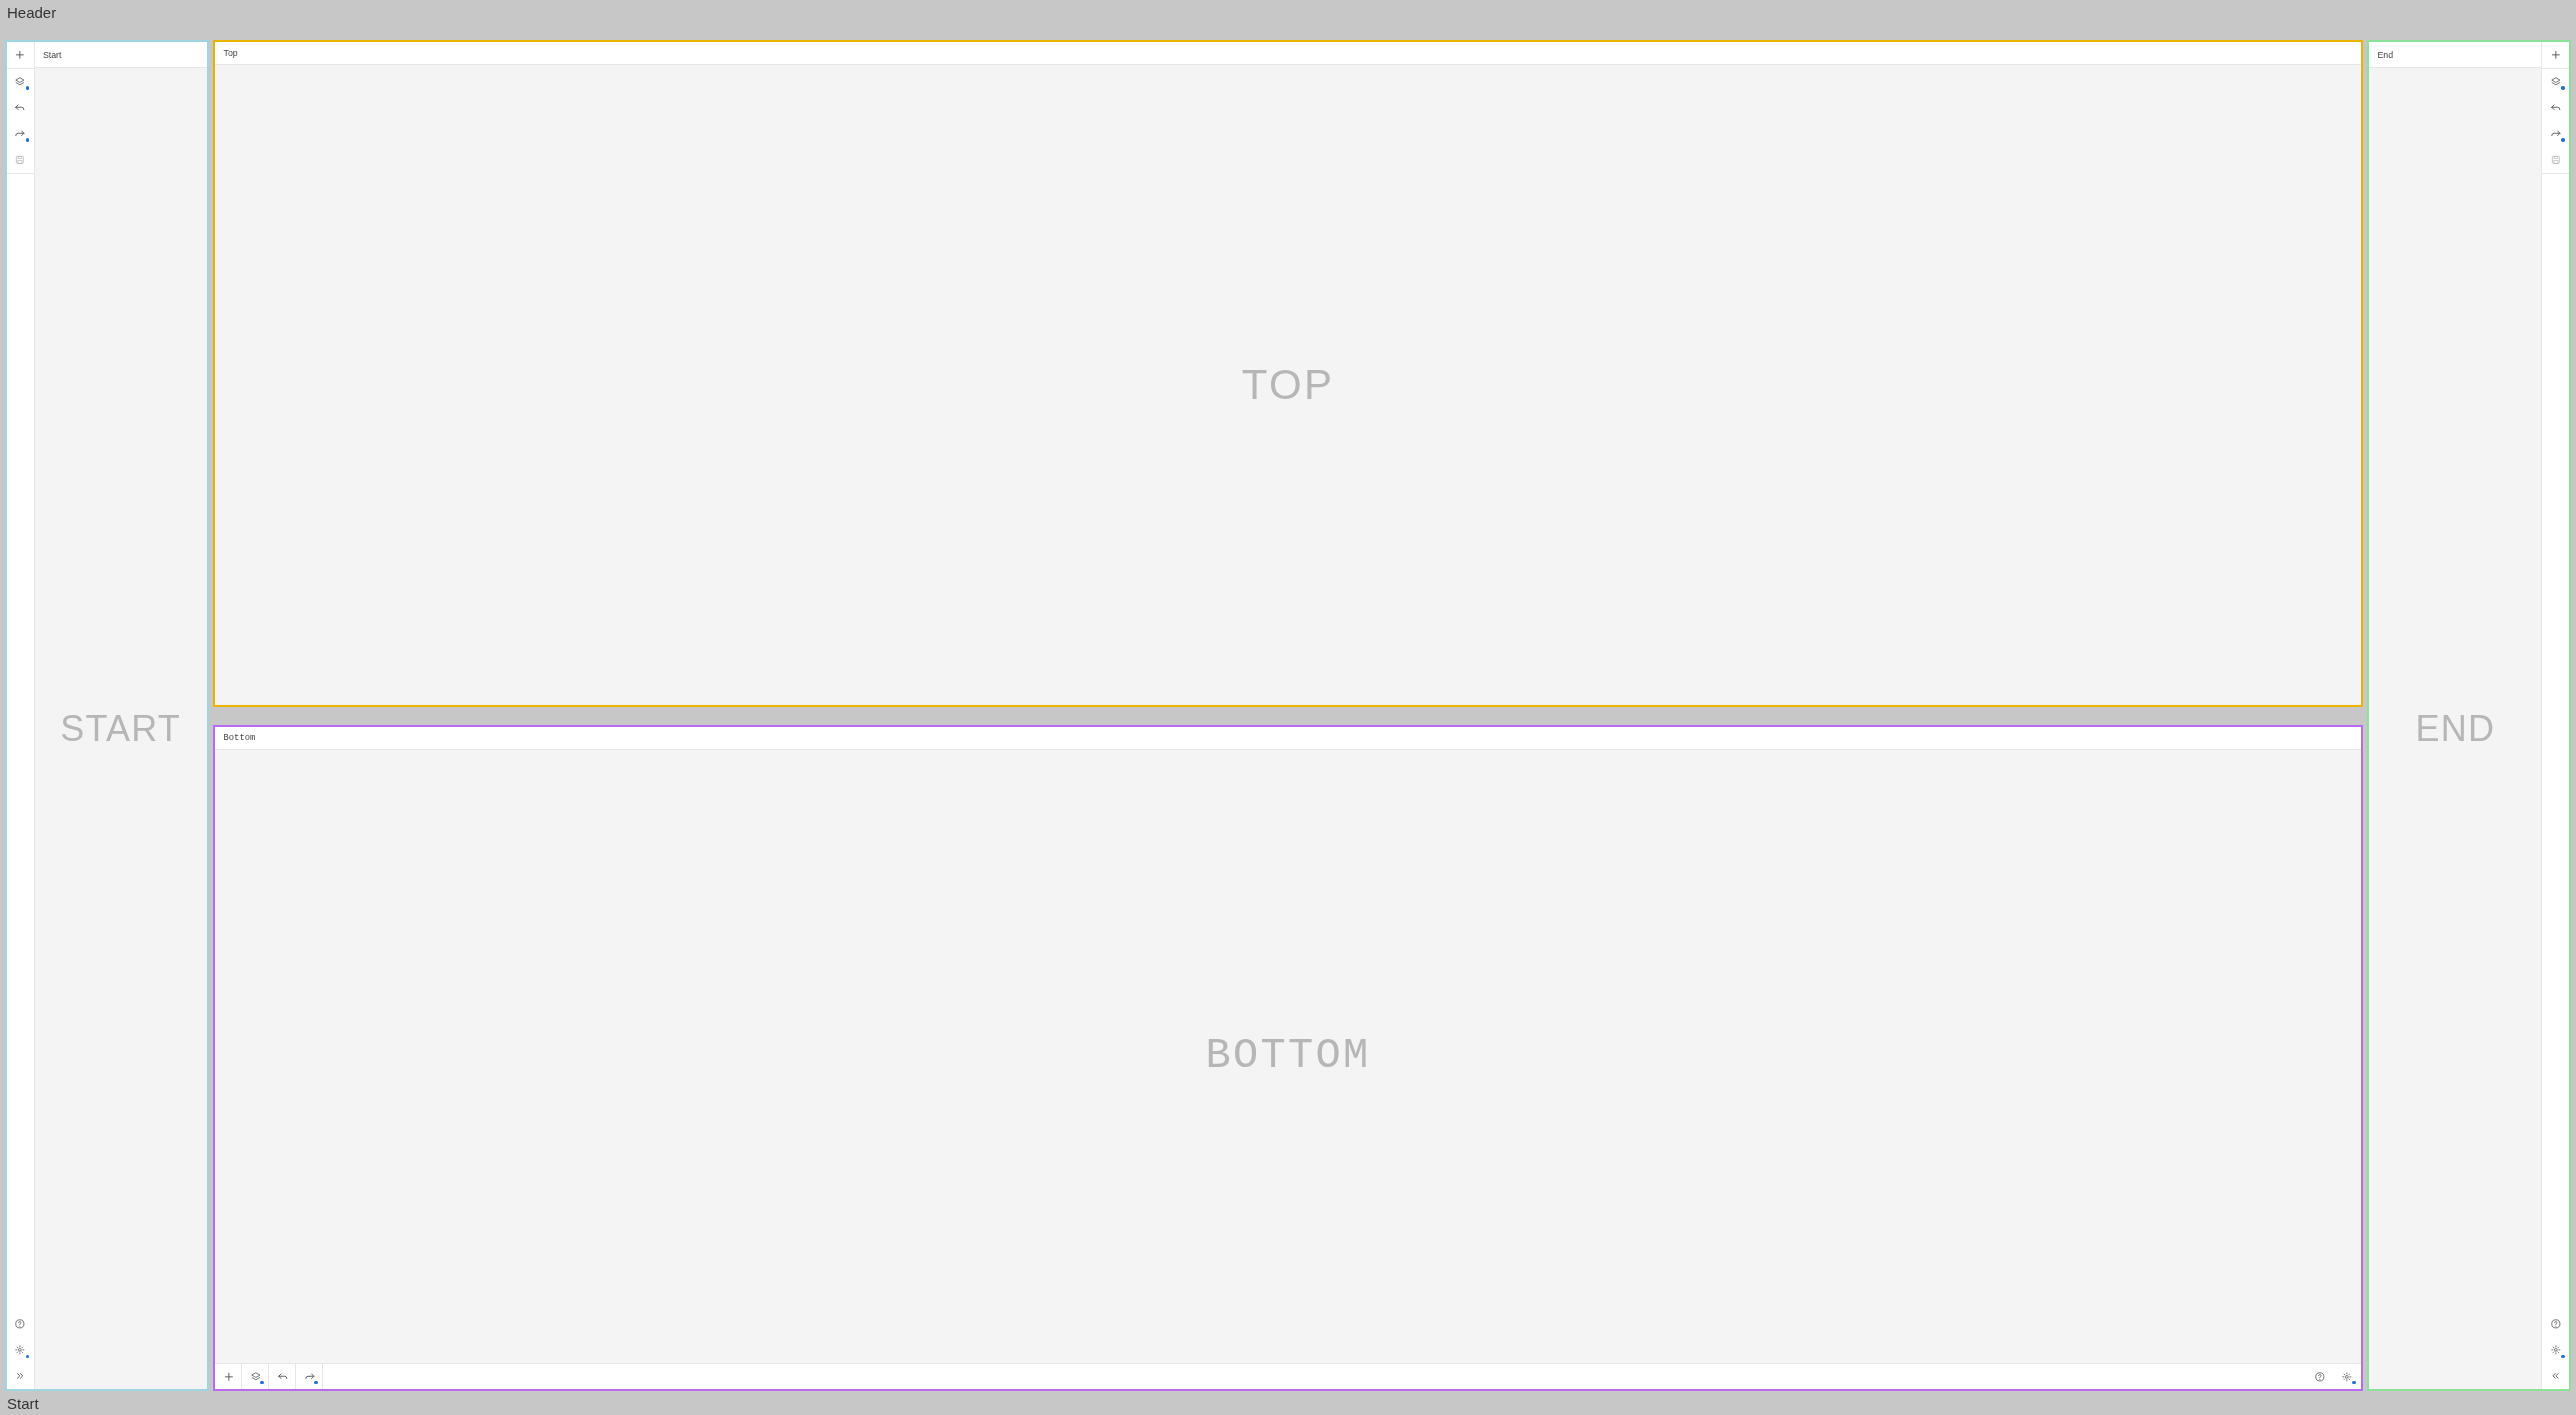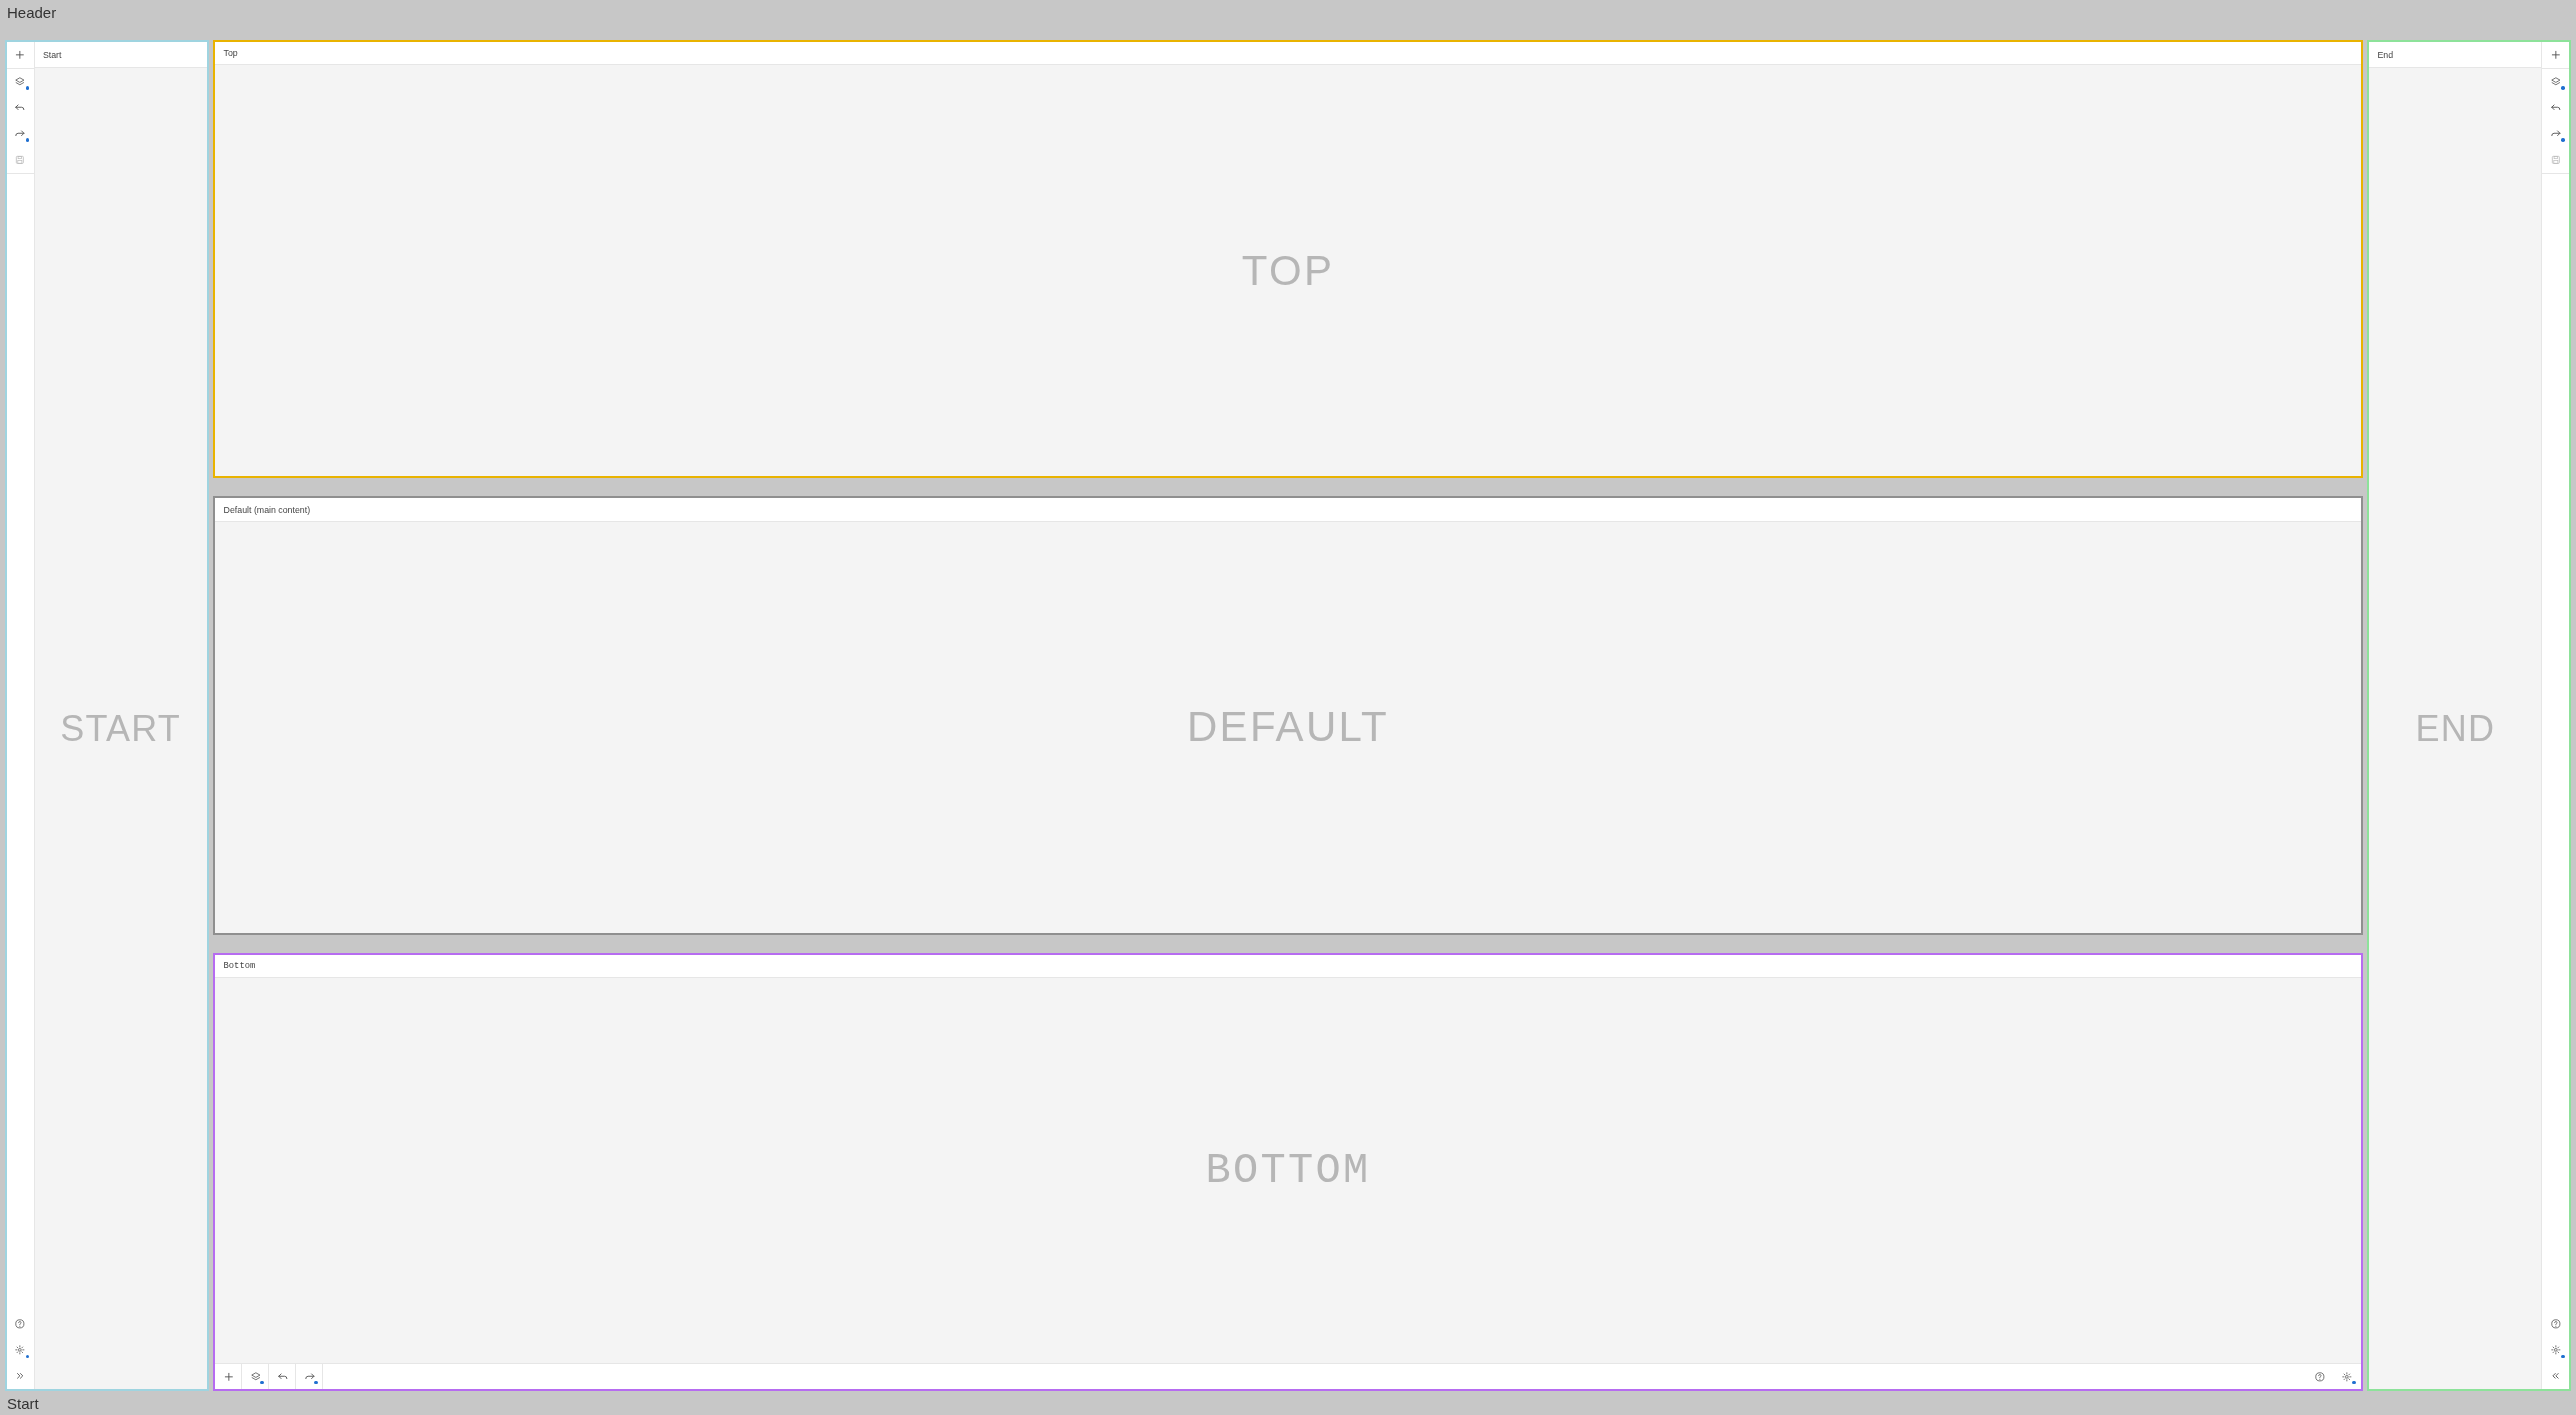--- a/index.html
+++ b/index.html
@@ -290,28 +290,20 @@
 
     <div class="zone top">
       <div class="zone-title-row">
         <span>Top</span>
       </div>
       <div class="zone-content">
         <span class="giant-center">TOP</span>
       </div>
     </div>
 
-    <div class="zone default">
-      <div class="zone-title-row">
-        <span>Default (main content)</span>
-      </div>
-      <div class="zone-content">
-        <span class="giant-center">DEFAULT</span>
-      </div>
-    </div>
 
     <div class="zone bottom">
       <div class="zone-title-row">
         <span>Bottom</span>
       </div>
       <div class="zone-content">
         <span class="giant-center">BOTTOM</span>
       </div>
       <div class="zone-toolbar">
         <div class="tb-btn">

